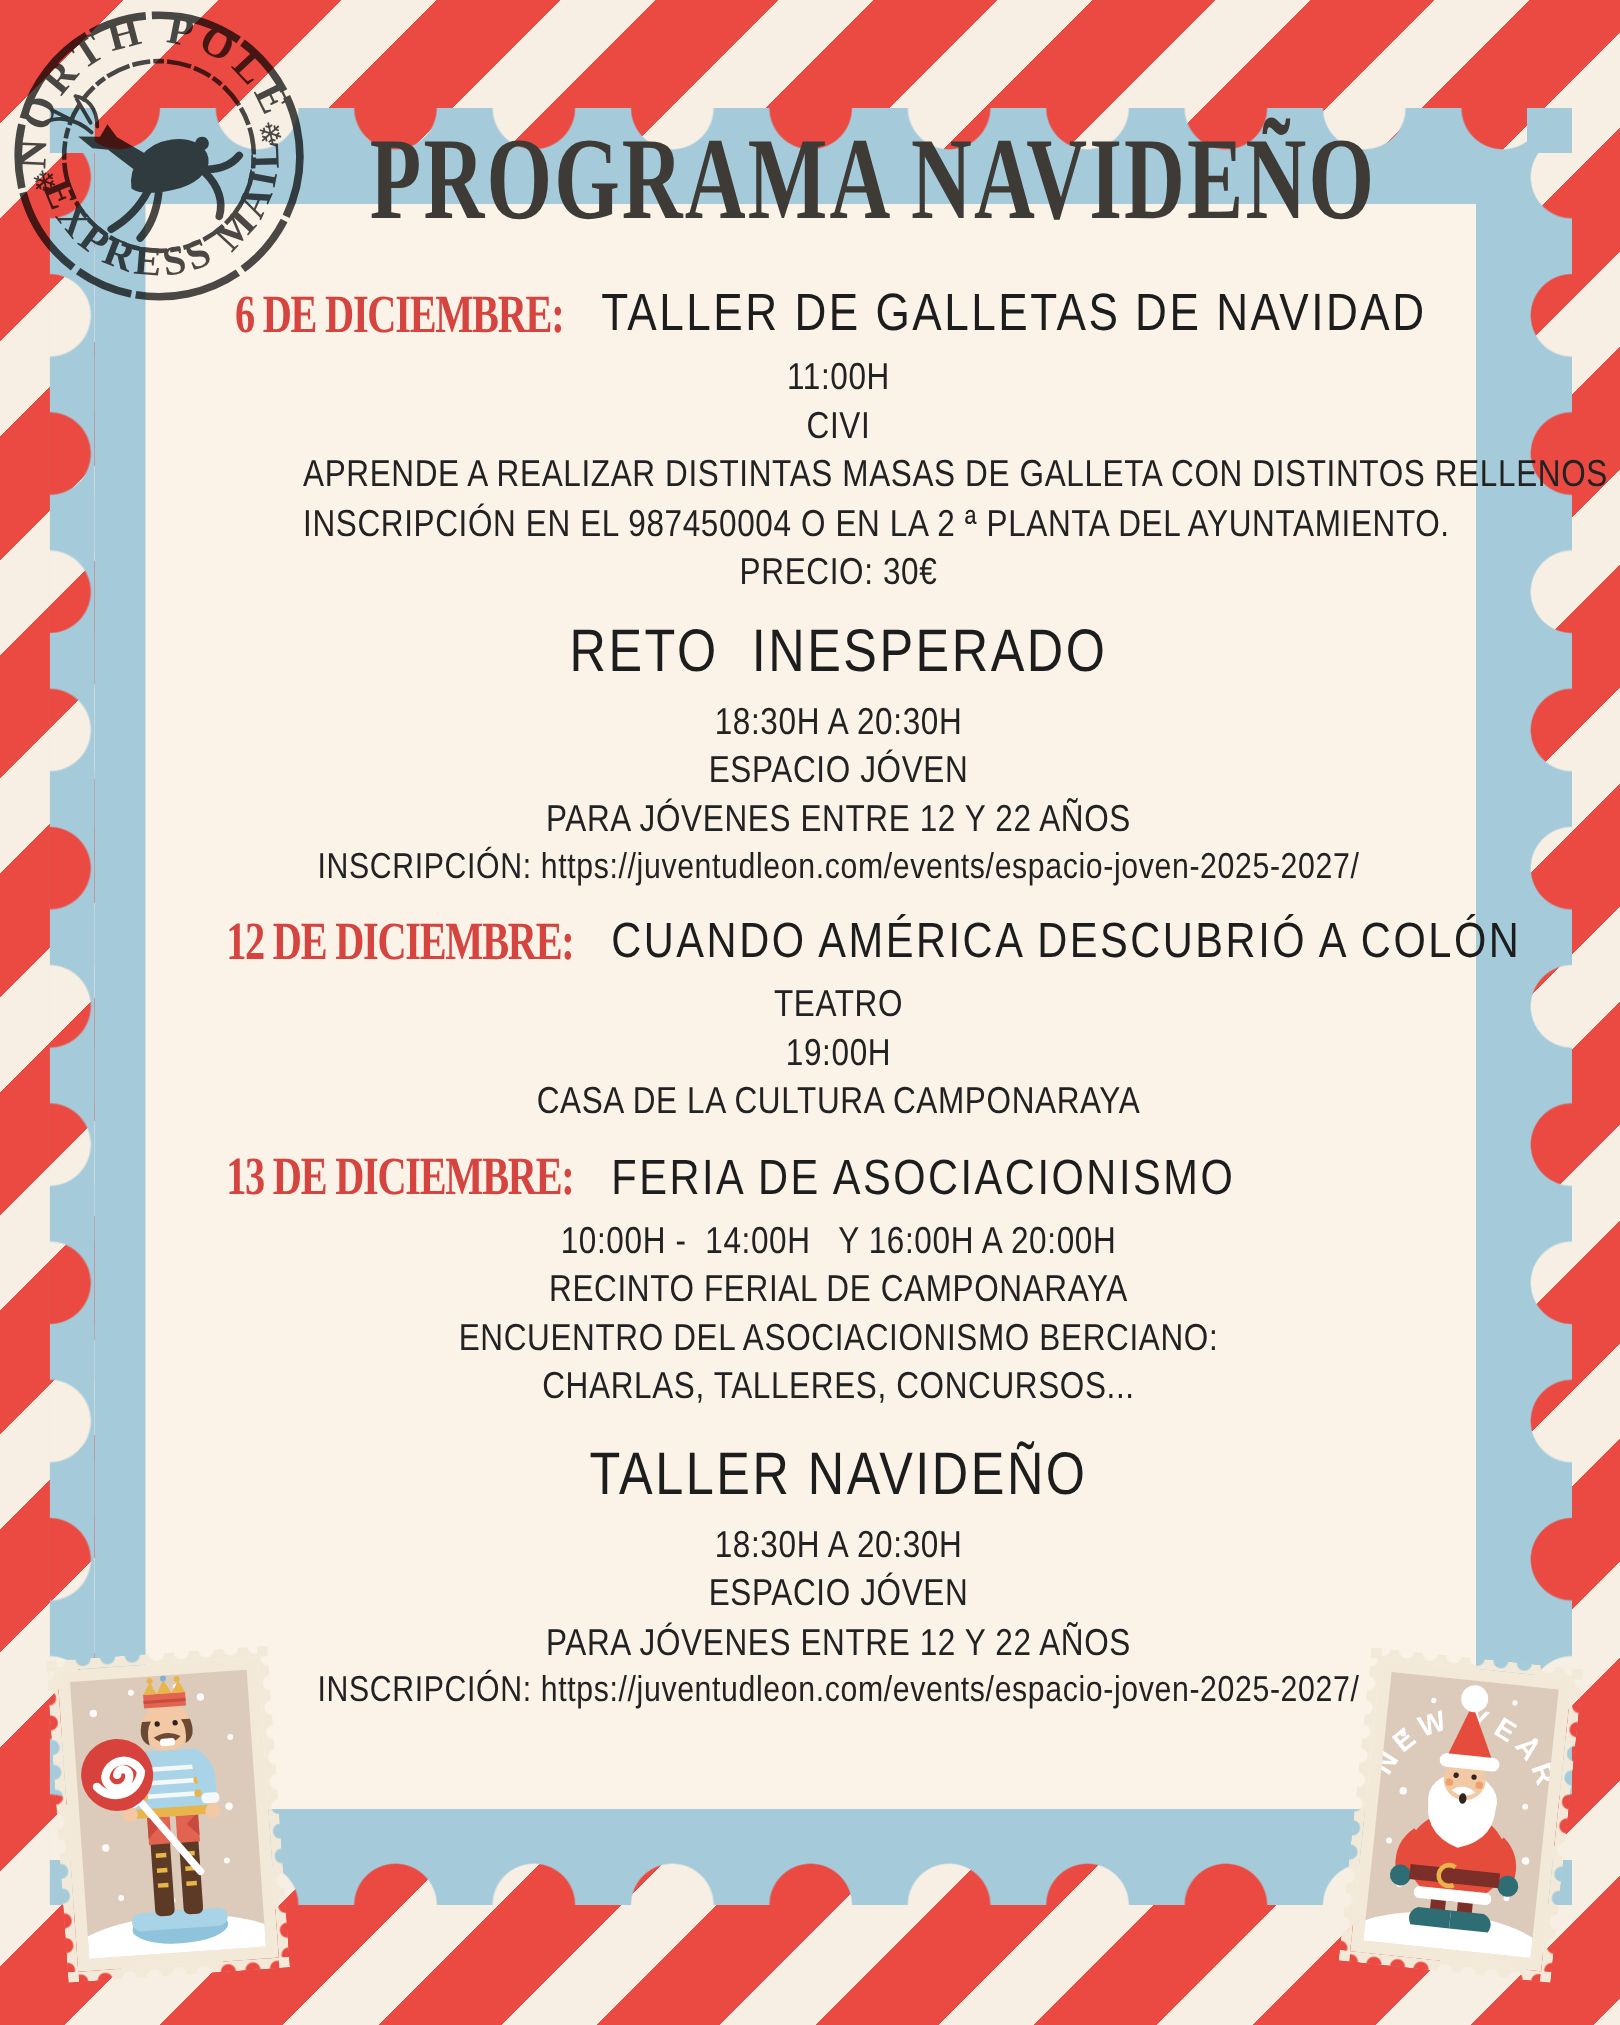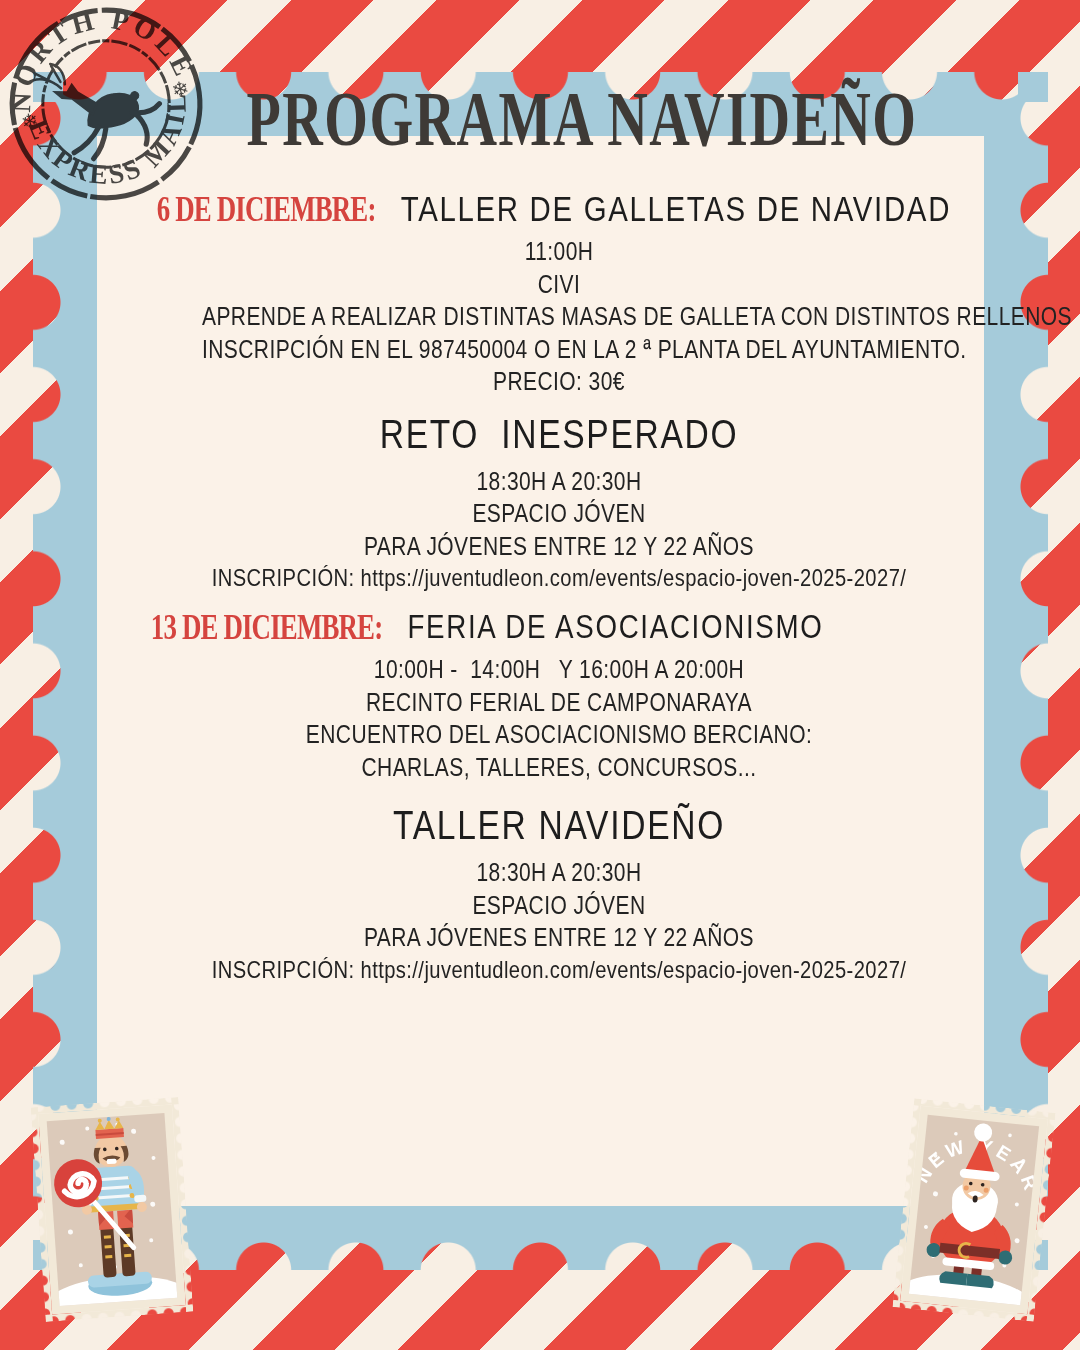--- a/index.html
+++ b/index.html
@@ -179,20 +179,29 @@
   </section>
 
   <section class="event">
     <div class="event-title-big">RETO  INESPERADO</div>
     <div class="line">18:30H A 20:30H</div>
     <div class="line">ESPACIO JÓVEN</div>
     <div class="line">PARA JÓVENES ENTRE 12 Y 22 AÑOS</div>
     <div class="line small">INSCRIPCIÓN: https://juventudleon.com/events/espacio-joven-2025-2027/</div>
   </section>
 
+  <section class="event">
+    <div class="event-row">
+      <span class="date-label">12 DE DICIEMBRE:</span>
+      <span class="event-title">CUANDO AMÉRICA DESCUBRIÓ A COLÓN</span>
+    </div>
+    <div class="line">TEATRO</div>
+    <div class="line">19:00H</div>
+    <div class="line">CASA DE LA CULTURA CAMPONARAYA</div>
+  </section>
 
   <section class="event">
     <div class="event-row">
       <span class="date-label">13 DE DICIEMBRE:</span>
       <span class="event-title">FERIA DE ASOCIACIONISMO</span>
     </div>
     <div class="line">10:00H -  14:00H   Y 16:00H A 20:00H</div>
     <div class="line">RECINTO FERIAL DE CAMPONARAYA</div>
     <div class="line">ENCUENTRO DEL ASOCIACIONISMO BERCIANO:</div>
     <div class="line">CHARLAS, TALLERES, CONCURSOS...</div>

